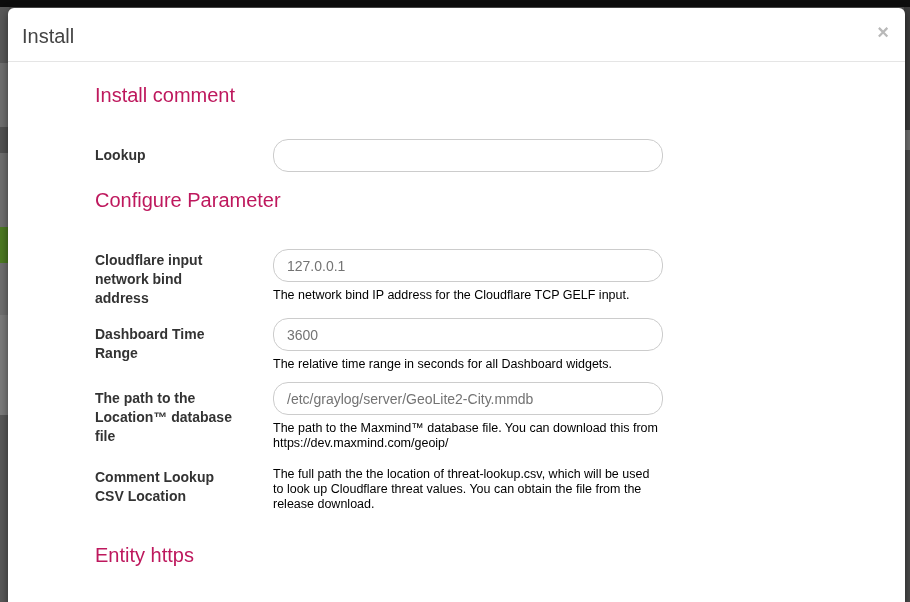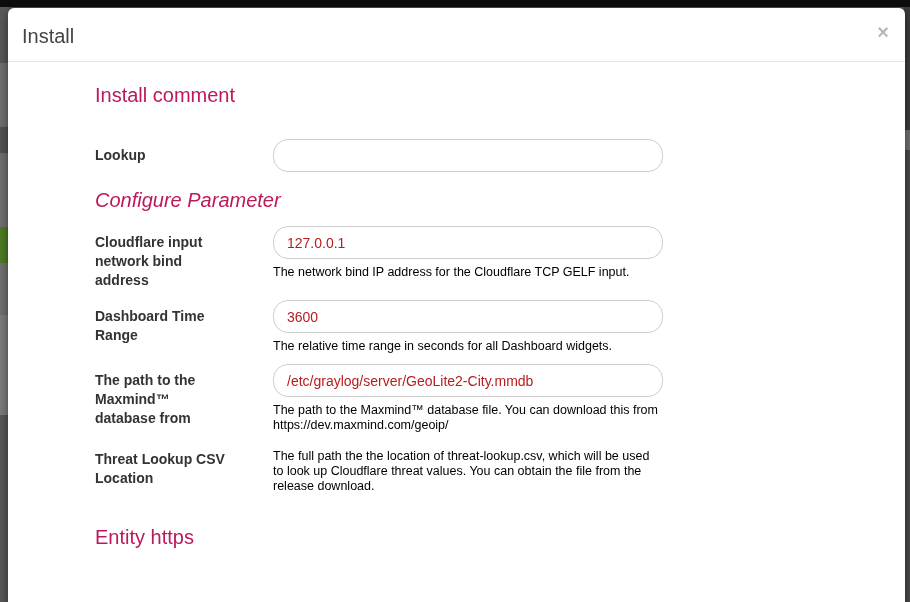--- a/index.html
+++ b/index.html
@@ -51,38 +51,38 @@
     background: none; border: none; cursor: pointer;
     font-size: 20px; font-weight: 700; color: #b9b9b9; line-height: 20px;
     font-family: "Liberation Sans", sans-serif;
   }
   .modal-body { padding: 0 20px 20px 87px; }
 
   h2.section-heading {
     font-size: 20px; font-weight: 400; color: #be185d;
     line-height: 27px; margin-top: 20px;
   }
-  h2.gap-large { margin-top: 15px; font-style: italic; }
+  h2.gap-large { margin-top: 15px; }
   h2.gap-bottom { margin-top: 30px; }
 
   .form-group { display: flex; margin-top: 30px; margin-bottom: 10px; }
   .form-group.param { margin-top: 4px; }
-  .param-stack .form-group:first-child { margin-top: 12px; }
+  .param-stack .form-group:first-child { margin-top: 30px; align-items: center; }
 
   .ctrl-label {
     width: 178px; flex: 0 0 178px;
     padding-top: 7px; padding-right: 40px;
     font-size: 14px; font-weight: 700; color: #333;
     line-height: 19px;
   }
   .ctrl-col { width: 390px; }
   .text-input {
     width: 390px; height: 33px;
     padding: 6px 13px;
-    font-size: 14px; color: #b91c1c;
+    font-size: 14px; color: #737373;
     font-family: "Liberation Sans", "DejaVu Sans", sans-serif;
     background: #fff;
     border: 1px solid #ccc; border-radius: 15px;
     outline: none;
   }
   .help-block {
     margin-top: 6px;
     font-size: 12.5px; line-height: 15px;
     color: #000000;
     max-width: 392px;
@@ -141,29 +141,29 @@
 
       <div class="form-group param">
         <label class="ctrl-label">Dashboard Time Range</label>
         <div class="ctrl-col">
           <input class="text-input" type="text" value="3600" style="">
           <div class="help-block">The relative time range in seconds for all Dashboard widgets.</div>
         </div>
       </div>
 
       <div class="form-group param">
-        <label class="ctrl-label">The path to the Maxmind™ database from</label>
+        <label class="ctrl-label">The path to the Location™ database file</label>
         <div class="ctrl-col">
           <input class="text-input" type="text" value="/etc/graylog/server/GeoLite2-City.mmdb" style="">
           <div class="help-block">The path to the Maxmind™ database file. You can download this from https://dev.maxmind.com/geoip/</div>
         </div>
       </div>
 
       <div class="form-group param">
-        <label class="ctrl-label">Threat Lookup CSV Location</label>
+        <label class="ctrl-label">Comment Lookup CSV Location</label>
         <div class="ctrl-col">
           <div class="help-block">The full path the the location of threat-lookup.csv, which will be used to look up Cloudflare threat values. You can obtain the file from the release download.</div>
         </div>
       </div>
 
     </div>
 
     <h2 class="section-heading gap-bottom">Entity https</h2>
 
   </div>

